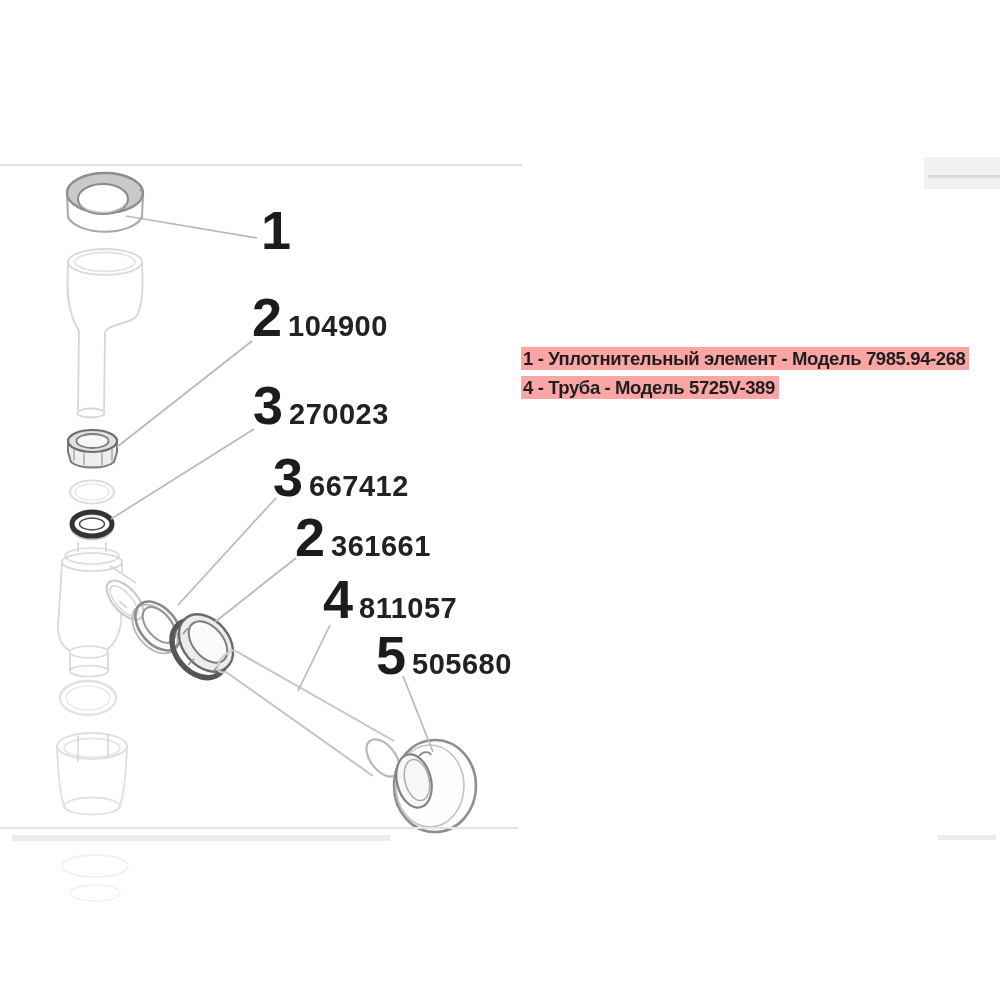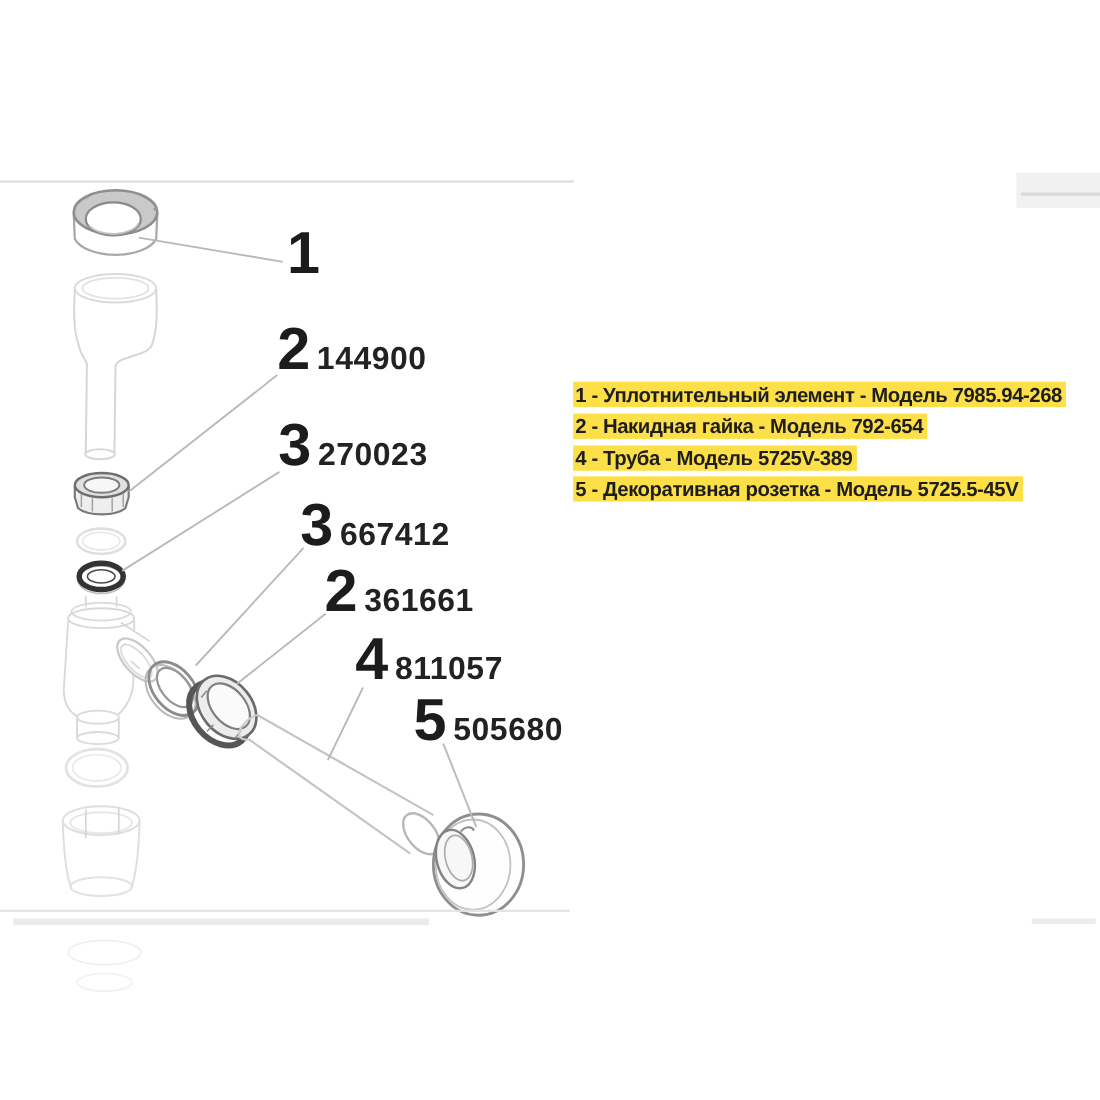--- a/index.html
+++ b/index.html
@@ -30,21 +30,21 @@
   .callout .num{font-size:54px;line-height:1;letter-spacing:-1px;}
   .callout .code{font-size:29px;line-height:1;letter-spacing:0.5px;color:#222222;}
 
   
   .legend{
     position:absolute;left:523px;top:345px;
     font-size:18.5px;font-weight:bold;line-height:28.8px;
     letter-spacing:-0.4px;color:#1e1e1e;white-space:nowrap;
   }
   .legend-line span{
-    background:#fde047;
+    background:#fca5a5;
     padding:1px 4px 1px 2px;margin-left:-2px;
   }
 </style>
 </head>
 <body>
 
 <div class="stage">
 
   <svg width="1000" height="1000" viewBox="0 0 1000 1000">
 
@@ -160,21 +160,21 @@
   <div class="artifact hline-topright"></div>
   <div class="artifact hline-bottom1"></div>
   <div class="artifact hline-bottom2"></div>
   <div class="artifact hline-bottom3"></div>
 
   <div class="callout" style="left:261px;top:203px">
     <span class="num">1</span>
   </div>
   <div class="callout" style="left:252px;top:290px">
     <span class="num">2</span>
-    <span class="code">144900</span>
+    <span class="code">104900</span>
   </div>
   <div class="callout" style="left:253px;top:378px">
     <span class="num">3</span>
     <span class="code">270023</span>
   </div>
   <div class="callout" style="left:273px;top:450px">
     <span class="num">3</span>
     <span class="code">667412</span>
   </div>
   <div class="callout" style="left:295px;top:510px">
@@ -188,23 +188,17 @@
   <div class="callout" style="left:376px;top:628px">
     <span class="num">5</span>
     <span class="code">505680</span>
   </div>
 
   <div class="legend">
     <div class="legend-line">
       <span>1 - Уплотнительный элемент - Модель 7985.94-268</span>
     </div>
     <div class="legend-line">
-      <span>2 - Накидная гайка - Модель 792-654</span>
-    </div>
-    <div class="legend-line">
       <span>4 - Труба - Модель 5725V-389</span>
     </div>
-    <div class="legend-line">
-      <span>5 - Декоративная розетка - Модель 5725.5-45V</span>
-    </div>
   </div>
 
 </div>
 
 </body></html>

